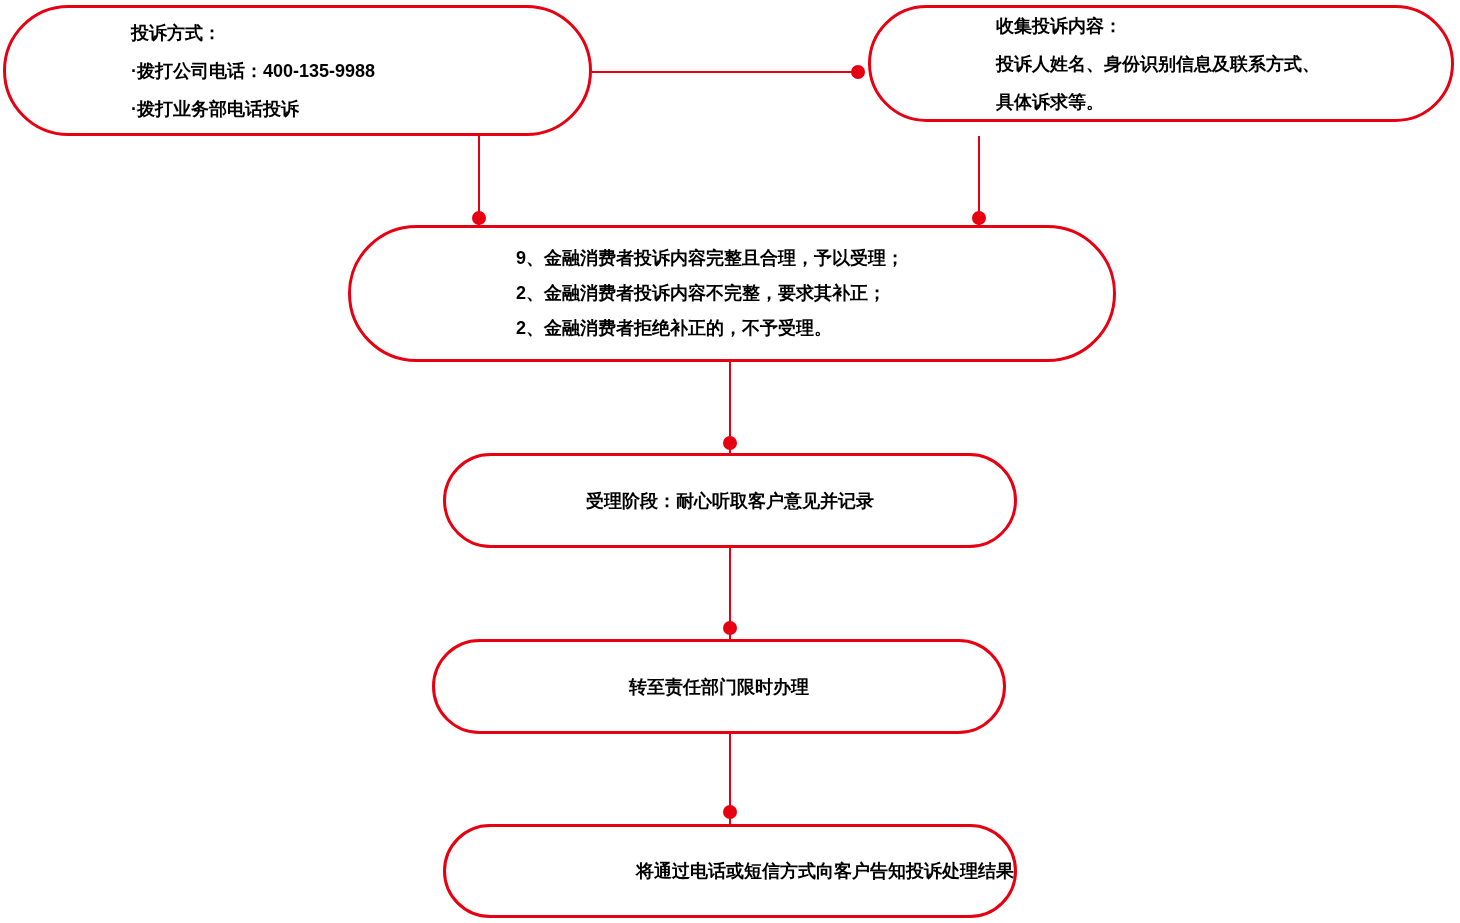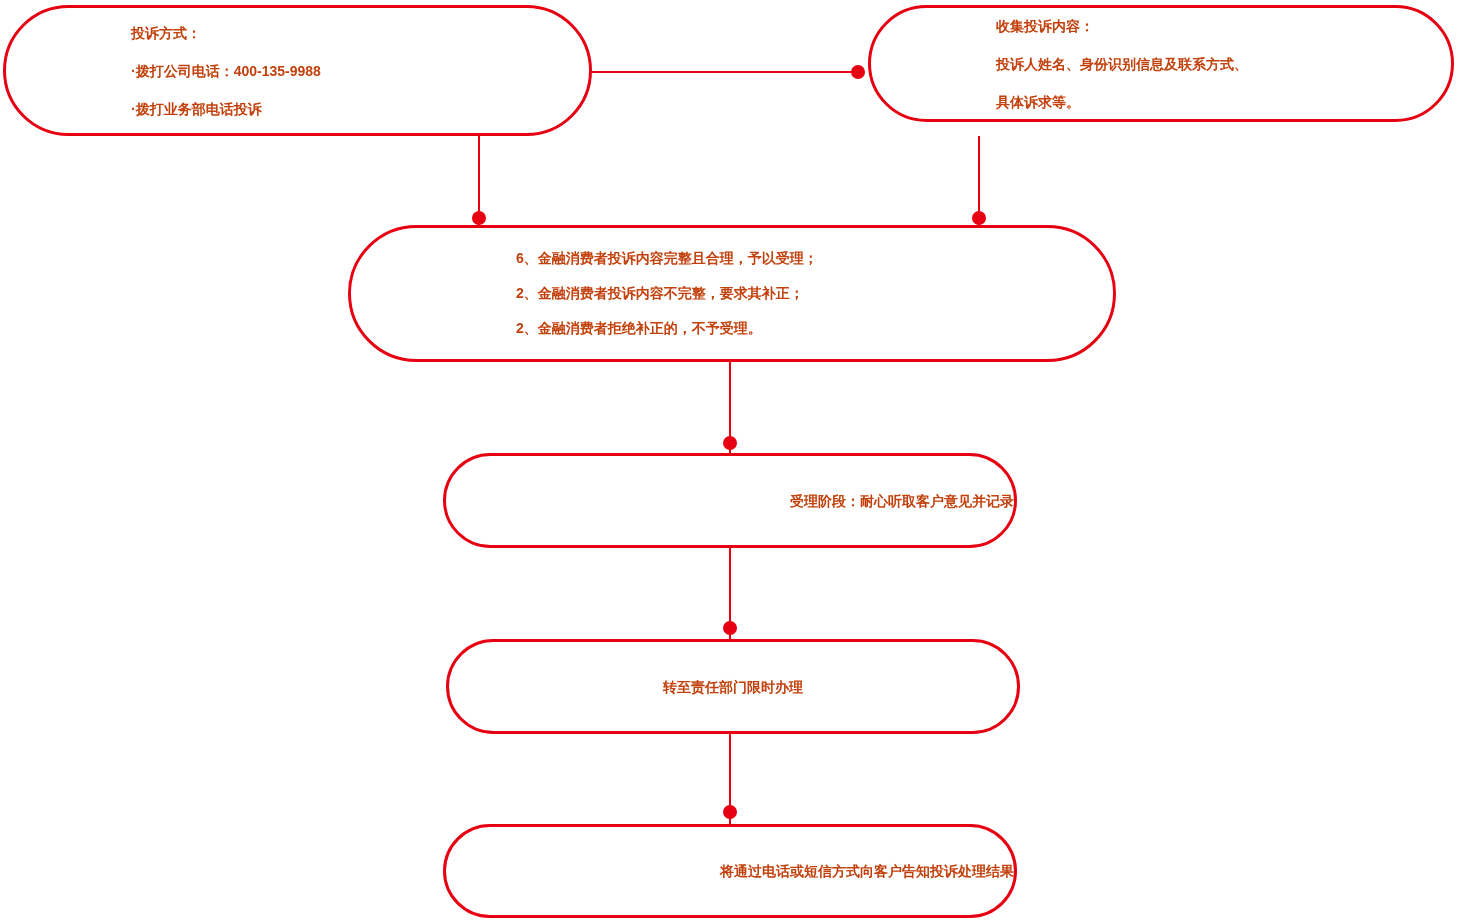--- a/index.html
+++ b/index.html
@@ -16,46 +16,46 @@
   }
   .pill {
     position: absolute;
     border: 3px solid #e60012;
     background: #ffffff;
     display: flex;
     flex-direction: column;
     justify-content: center;
   }
   .pill .line {
-    color: #c2410c;
+    color: #000000;
     font-weight: 700;
-    font-size: 14px;
+    font-size: 18px;
     line-height: 38px;
     white-space: nowrap;
   }
   
   #node-complaint-methods {
     left: 3px; top: 5px; width: 589px; height: 131px;
     border-radius: 66px; padding-left: 125px;
   }
   #node-collect-content {
     left: 868px; top: 5px; width: 586px; height: 117px;
     border-radius: 66px; padding-left: 125px;
   }
   #node-acceptance-rules {
     left: 348px; top: 225px; width: 768px; height: 137px;
     border-radius: 69px; padding-left: 165px;
   }
   #node-acceptance-rules .line { line-height: 35px; }
   #node-acceptance-stage {
     left: 443px; top: 453px; width: 574px; height: 95px;
-    border-radius: 48px; align-items: flex-end;
+    border-radius: 48px; align-items: center;
   }
   #node-transfer-department {
-    left: 446px; top: 639px; width: 574px; height: 95px;
+    left: 432px; top: 639px; width: 574px; height: 95px;
     border-radius: 48px; align-items: center;
   }
   #node-notify-result {
     left: 443px; top: 824px; width: 574px; height: 94px;
     border-radius: 48px; align-items: flex-end;
   }
   
   .conn { position: absolute; background: #e60012; }
   .dot {
     position: absolute; width: 14px; height: 14px;
@@ -85,21 +85,21 @@
     <div class="line">·拨打业务部电话投诉</div>
   </div>
 
   <div class="pill" id="node-collect-content">
     <div class="line">收集投诉内容：</div>
     <div class="line">投诉人姓名、身份识别信息及联系方式、</div>
     <div class="line">具体诉求等。</div>
   </div>
 
   <div class="pill" id="node-acceptance-rules">
-    <div class="line">6、金融消费者投诉内容完整且合理，予以受理；</div>
+    <div class="line">9、金融消费者投诉内容完整且合理，予以受理；</div>
     <div class="line">2、金融消费者投诉内容不完整，要求其补正；</div>
     <div class="line">2、金融消费者拒绝补正的，不予受理。</div>
   </div>
 
   <div class="pill" id="node-acceptance-stage">
     <div class="line">受理阶段：耐心听取客户意见并记录</div>
   </div>
 
   <div class="pill" id="node-transfer-department">
     <div class="line">转至责任部门限时办理</div>

